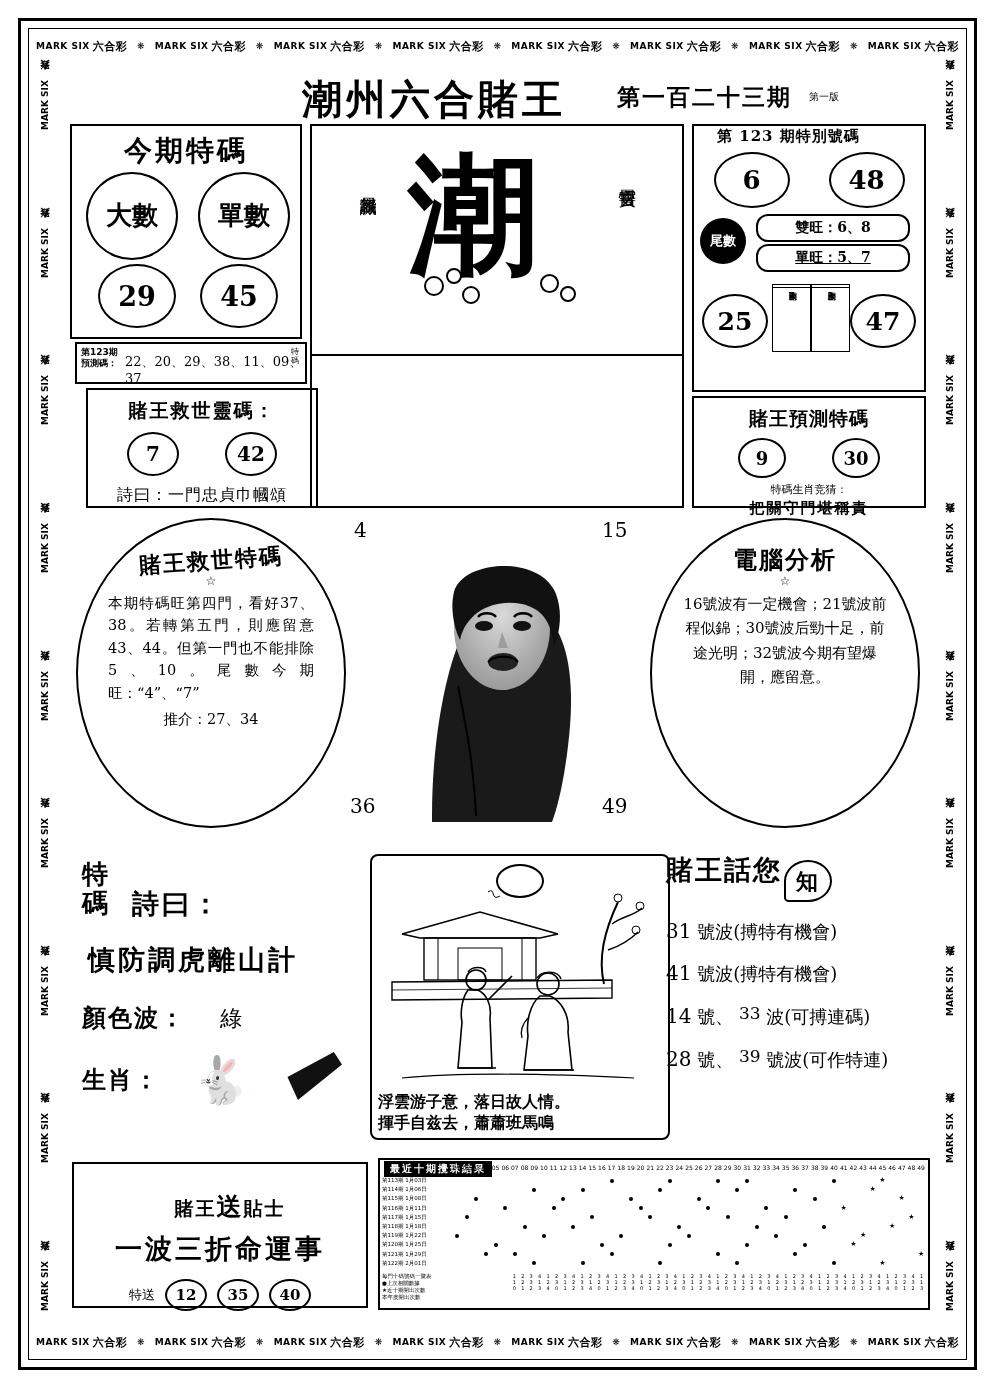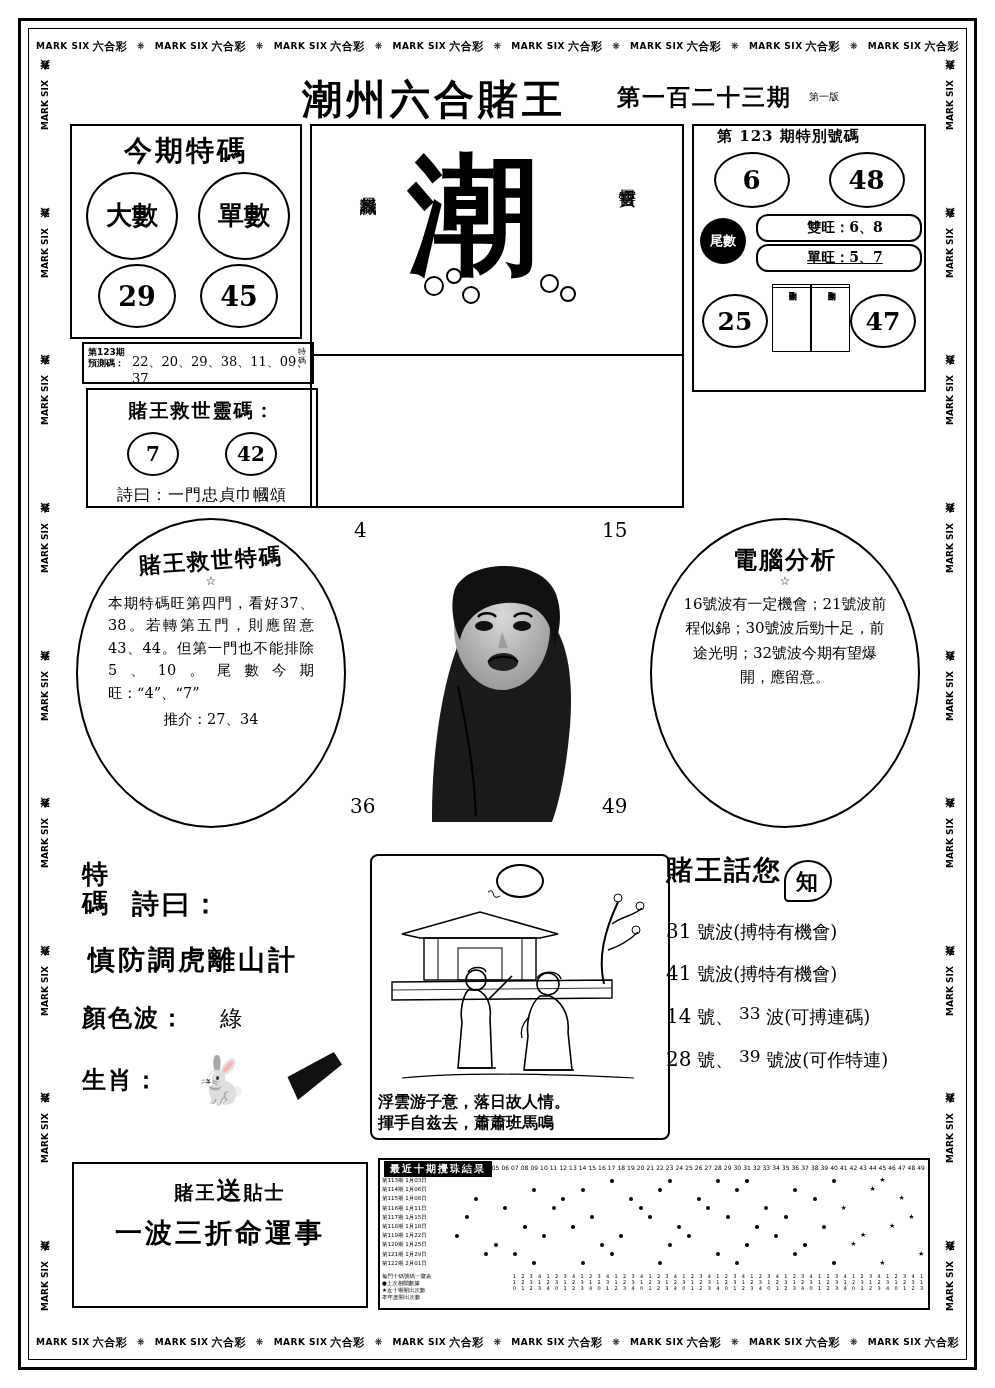--- a/index.html
+++ b/index.html
@@ -74,21 +74,21 @@
   .ellipse{
     border:2.5px solid #000;border-radius:50%;
     display:flex;align-items:center;justify-content:center;
     font-weight:bold;font-family:"DejaVu Serif","Liberation Serif",serif;
   }
   .two-words{position:absolute;top:46px;left:14px;width:204px;display:flex;justify-content:space-between;}
   .wordEll{width:88px;height:84px;font-size:26px;line-height:1.05;text-align:center;}
   .two-nums{position:absolute;top:138px;left:26px;width:180px;display:flex;justify-content:space-between;}
   .numEll{width:74px;height:60px;font-size:27px;}
 
-  #predBox{left:20px;top:276px;width:232px;height:42px;}
+  #predBox{left:13px;top:276px;width:232px;height:42px;}
   .pred-label{position:absolute;left:4px;top:3px;font-size:9px;line-height:1.25;font-weight:bold;}
   .pred-nums{position:absolute;left:48px;top:9px;font-size:13px;letter-spacing:0px;font-family:"DejaVu Serif","Liberation Serif",serif;}
   .pred-tag{position:absolute;right:6px;top:4px;font-size:8px;line-height:1.1;text-align:center;}
 
   #saveBox{left:24px;top:322px;width:232px;height:120px;}
   .save-title{text-align:center;font-size:19px;font-weight:bold;margin-top:8px;font-family:"DejaVu Serif","Liberation Serif",serif;letter-spacing:2px;}
   .save-nums{display:flex;justify-content:center;gap:46px;margin-top:8px;}
   .save-nums .numEll{width:48px;height:40px;font-size:20px;border-width:2px;}
   .save-poem{text-align:center;font-size:16px;margin-top:9px;font-family:"DejaVu Serif","Liberation Serif",serif;letter-spacing:1px;}
 
@@ -123,21 +123,20 @@
   .weishu{
     position:absolute;left:6px;top:4px;width:46px;height:46px;border-radius:50%;
     background:#000;color:#fff;display:flex;align-items:center;justify-content:center;
     font-size:13px;font-weight:bold;line-height:1.05;text-align:center;
     font-family:"DejaVu Serif","Liberation Serif",serif;
   }
   .rt-pill{
     position:absolute;left:62px;width:150px;height:24px;border:2px solid #000;border-radius:12px;
     display:flex;align-items:center;justify-content:center;font-size:14px;font-weight:bold;
     font-family:"DejaVu Serif","Liberation Serif",serif;
-    padding-left:12px;
   }
   .rt-pill.p1{top:0px;}
   .rt-pill.p2{top:30px;text-decoration:underline;}
   .rt-bottom{position:relative;height:76px;margin-top:6px;}
   .rt-bottom .numEll{position:absolute;width:62px;height:50px;font-size:25px;top:12px;}
   .rt-bottom .n-left{left:8px;}
   .rt-bottom .n-right{right:8px;}
   .minitable{
     position:absolute;left:78px;top:2px;width:78px;height:68px;
     display:flex;
@@ -214,21 +213,21 @@
     display:inline-block;width:44px;height:38px;border:2.5px solid #000;border-radius:50% 50% 50% 10%;
     text-align:center;line-height:38px;font-size:22px;font-weight:bold;margin-left:2px;vertical-align:-10px;
     font-family:"DejaVu Serif","Liberation Serif",serif;
   }
   .ty-row{font-size:18px;margin-top:17px;font-family:"DejaVu Serif","Liberation Serif",serif;}
   .ty-row .n{font-size:20px;}
   .ty-row .sup{font-size:17px;vertical-align:4px;}
 
   
   #tipBox{left:10px;top:1096px;width:296px;height:146px;}
-  .tip-top{text-align:center;font-size:19px;font-weight:bold;margin-top:10px;font-family:"DejaVu Serif","Liberation Serif",serif;letter-spacing:2px;padding-left:20px;}
+  .tip-top{text-align:center;font-size:19px;font-weight:bold;margin-top:26px;font-family:"DejaVu Serif","Liberation Serif",serif;letter-spacing:2px;padding-left:20px;}
   .tip-top .big{font-size:25px;}
   .tip-main{text-align:center;font-size:27px;font-weight:bold;margin-top:8px;font-family:"DejaVu Serif","Liberation Serif",serif;letter-spacing:3px;}
   .tip-nums{display:flex;justify-content:center;align-items:center;gap:10px;margin-top:12px;font-size:13px;}
   .tipEll{width:38px;height:28px;font-size:15px;}
 
   
   #chartBox{left:316px;top:1092px;width:552px;height:152px;}
   .chart-title{
     position:absolute;left:4px;top:1px;font-size:10px;font-weight:bold;
     background:#000;color:#fff;padding:1px 6px;letter-spacing:2px;
@@ -440,20 +439,29 @@
           </div>
           <div class="minicell">
             <div class="vl">今年開出次數</div>
             <div class="val">3</div>
           </div>
         </div>
         <div class="ellipse numEll n-right">47</div>
       </div>
     </div>
 
+    <div class="box" id="predictBox">
+      <div class="pb-title">賭王預測特碼</div>
+      <div class="pb-nums">
+        <div class="ellipse numEll">9</div>
+        <div class="ellipse numEll">30</div>
+      </div>
+      <div class="pb-sub">特碼生肖竞猜：</div>
+      <div class="pb-line">把關守門堪稱責</div>
+    </div>
 
     <div class="oval" id="ovalLeft">
       <div class="oval-title">賭王救世特碼</div>
       <div class="star">☆</div>
       <div class="oval-body">本期特碼旺第四門，看好37、38。若轉第五門，則應留意43、44。但第一門也不能排除5、10。尾數今期旺：“4”、“7”</div>
       <div class="oval-foot">推介：27、34</div>
     </div>
 
     <div class="oval" id="ovalRight">
       <div class="oval-title flat">電腦分析</div>
@@ -570,20 +578,26 @@
         <span class="sup">39</span>
         <span>號波(可作特連)</span>
       </div>
     </div>
 
     <div class="box" id="tipBox">
       <div class="tip-top">
         <span>賭王</span><span class="big">送</span><span>貼士</span>
       </div>
       <div class="tip-main">一波三折命運事</div>
+      <div class="tip-nums">
+        <span>特送</span>
+        <span class="ellipse tipEll">12</span>
+        <span class="ellipse tipEll">35</span>
+        <span class="ellipse tipEll">40</span>
+      </div>
     </div>
 
     <div class="box" id="chartBox">
       <div class="chart-title">最近十期攪珠結果</div>
       <div class="chart-header" id="chartHeader">
           <span>01</span>
           <span>02</span>
           <span>03</span>
           <span>04</span>
           <span>05</span>

